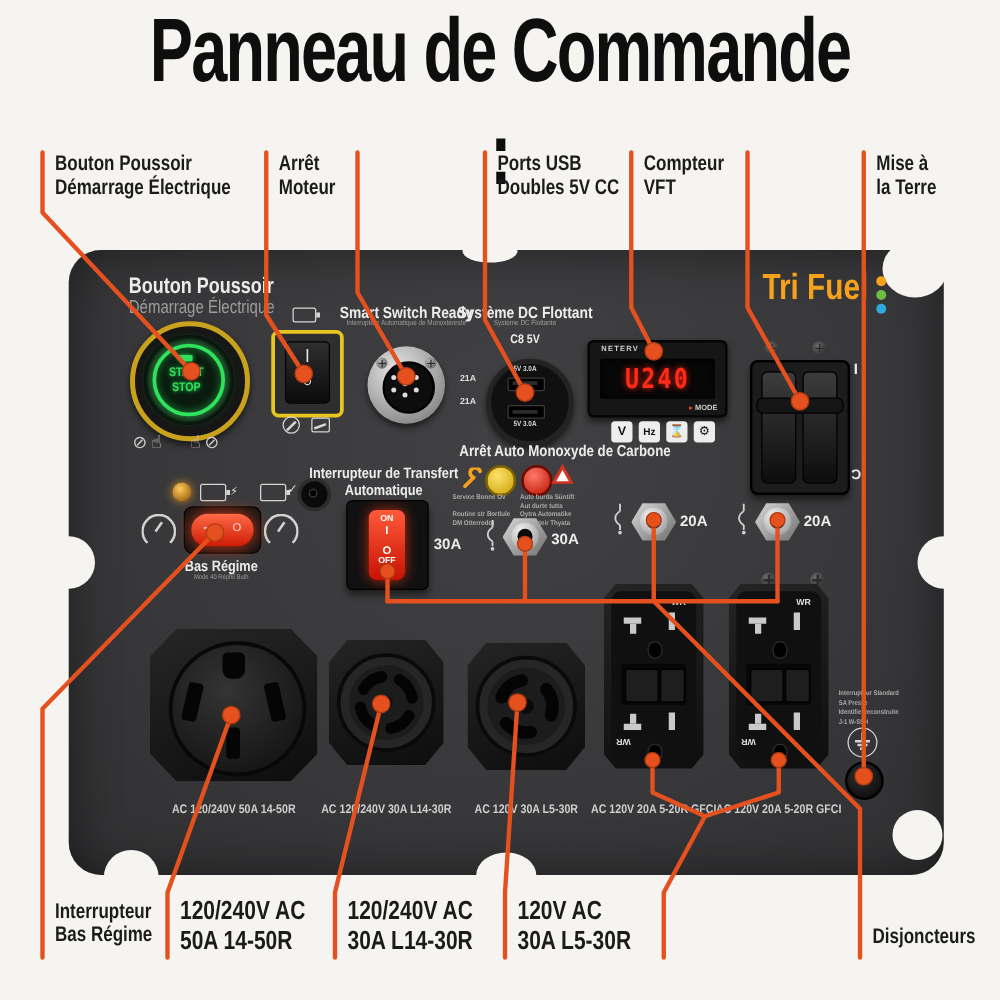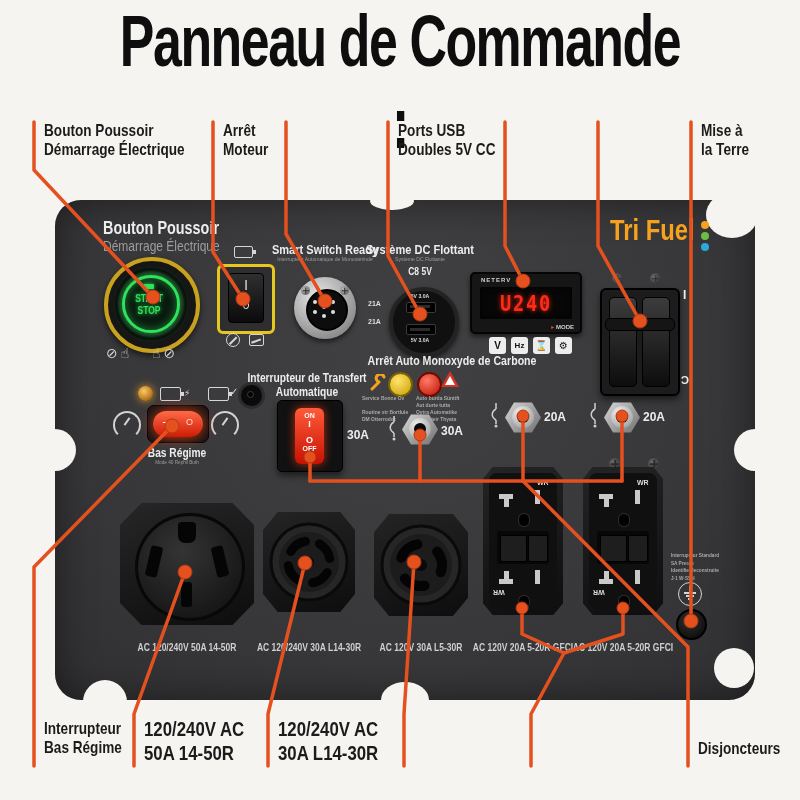--- a/index.html
+++ b/index.html
@@ -60,20 +60,22 @@
   <div id="title" class="abs">
     <span>Panneau de Commande :</span>
   </div>
 
   <div class="lbl" style="left:44px;top:121px;">
     <span class="cnd"><span>Bouton Poussoir</span><br><span>Démarrage Électrique</span></span></div>
   <div class="lbl" style="left:223px;top:121px;">
     <span class="cnd"><span>Arrêt</span><br><span>Moteur</span></span></div>
   <div class="lbl" style="left:398px;top:121px;">
     <span class="cnd"><span>Ports USB</span><br><span>Doubles 5V CC</span></span></div>
+  <div class="lbl" style="left:515px;top:121px;">
+    <span class="cnd"><span>Compteur</span><br><span>VFT</span></span></div>
   <div class="lbl" style="left:701px;top:121px;">
     <span class="cnd"><span>Mise à</span><br><span>la Terre</span></span></div>
 
   <div id="panel" class="abs"></div>
   <div class="notch" style="left:370px;top:192px;width:44px;height:18px;"></div>
   <div class="notch" style="left:706px;top:192px;width:52px;height:46px;"></div>
   <div class="notch" style="left:34px;top:429px;width:42px;height:42px;"></div>
   <div class="notch" style="left:734px;top:429px;width:42px;height:42px;"></div>
   <div class="notch" style="left:83px;top:680px;width:44px;height:44px;"></div>
   <div class="notch" style="left:381px;top:682px;width:48px;height:36px;"></div>
@@ -324,20 +326,22 @@
     <div class="abs" style="left:9px;top:15px;width:4px;height:1.5px;background:#d5d5d5;"></div>
   </div>
   <div class="ring" style="left:676px;top:609px;width:27px;height:27px;background:radial-gradient(circle at 40% 35%,#2f2f2f,#060606);border:2px solid #000;"></div>
 
   <div class="lbl" style="left:44px;top:719px;">
     <span class="cnd"><span>Interrupteur</span><br><span>Bas Régime</span></span></div>
   <div class="lbl lbl-big" style="left:144px;top:717px;">
     <span class="cnd"><span>120/240V AC</span><br><span>50A 14-50R</span></span></div>
   <div class="lbl lbl-big" style="left:278px;top:717px;">
     <span class="cnd"><span>120/240V AC</span><br><span>30A L14-30R</span></span></div>
+  <div class="lbl lbl-big" style="left:414px;top:717px;">
+    <span class="cnd"><span>120V AC</span><br><span>30A L5-30R</span></span></div>
   <div class="lbl" style="left:698px;top:739px;">
     <span class="cnd">Disjoncteurs</span></div>
 
   <svg class="abs" style="left:0;top:0;z-index:40;pointer-events:none;" width="800" height="800">
     <g stroke="#E5501F" stroke-width="3.5" fill="none" stroke-linejoin="round" stroke-linecap="round">
       <path d="M34,122 L34,170 L153,297"></path>
       <path d="M213,122 L213,252 L243,299"></path>
       <path d="M286,122 L286,234 L325,301"></path>
       <path d="M388,122 L388,256 L420,314"></path>
       <path d="M505,122 L505,246 L523,281"></path>

